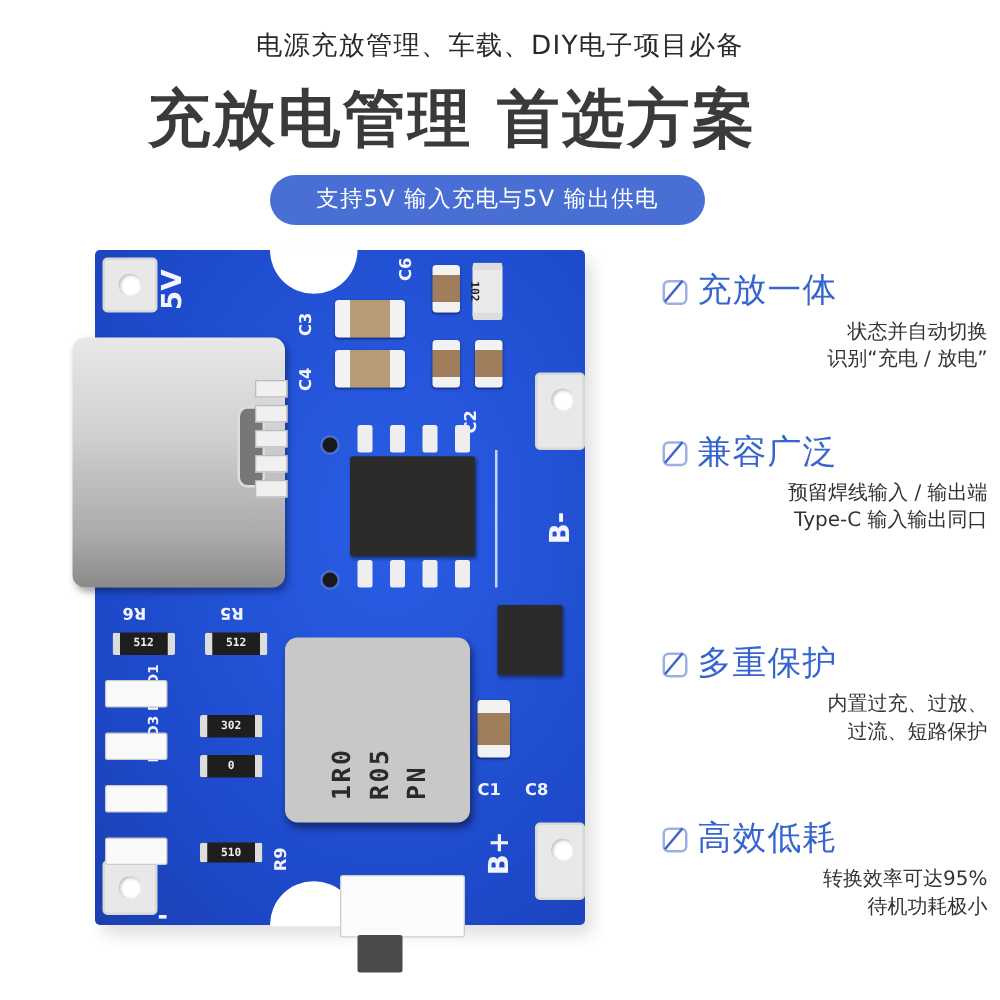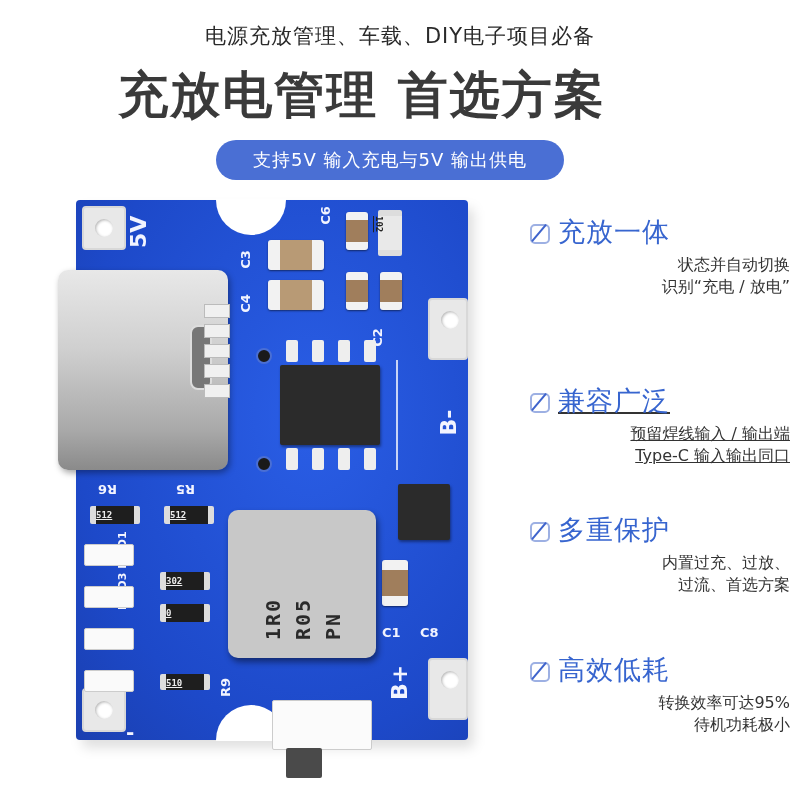--- a/index.html
+++ b/index.html
@@ -59,23 +59,22 @@
       box-shadow: 1px 2px 3px rgba(0,0,0,0.4);
     }
     .chip-leg { position: absolute; width: 12px; height: 22px; background: #eeeeee; border-radius: 2px; }
     .cap {
       position: absolute; background: linear-gradient(90deg, #f2f2f2 0 22%, #b89a75 22% 78%, #f2f2f2 78% 100%);
       border-radius: 3px; box-shadow: 0 1px 2px rgba(0,0,0,0.5);
     }
     .cap.v { background: linear-gradient(180deg, #f2f2f2 0 22%, #a07e5c 22% 78%, #f2f2f2 78% 100%); }
     .res {
       position: absolute; background: #1e1e1e; color: #eee; font-size: 9px; font-weight: bold;
-      border-left: 6px solid #ddd; border-right: 6px solid #ddd; border-radius: 2px;
+      text-align: center; border-left: 6px solid #ddd; border-right: 6px solid #ddd; border-radius: 2px;
       font-family: "DejaVu Sans Mono", monospace;
-      text-decoration: underline;
     }
     .led {
       position: absolute; width: 50px; height: 22px; background: #fafafa; border: 1px solid #ccc; border-radius: 2px;
     }
     .inductor {
       position: absolute; left: 152px; top: 310px; width: 148px; height: 148px;
       background: #c8c8c8; border-radius: 10px; box-shadow: 2px 4px 6px rgba(0,0,0,0.45);
     }
     .inductor-text {
       position: absolute; left: 30px; top: 20px; width: 90px; height: 110px;
@@ -200,36 +199,36 @@
 
 <div class="feature" style="top:214px;">
   <div class="feat-head">
     <span class="check-icon"></span>
     <span class="feat-title">充放一体</span>
   </div>
   <div class="feat-line">状态并自动切换</div>
   <div class="feat-line">识别“充电 / 放电”</div>
 </div>
 
-<div class="feature" style="top:383px;text-decoration:underline;">
+<div class="feature" style="top:343px;">
   <div class="feat-head">
     <span class="check-icon"></span>
     <span class="feat-title">兼容广泛</span>
   </div>
   <div class="feat-line">预留焊线输入 / 输出端</div>
   <div class="feat-line">Type-C 输入输出同口</div>
 </div>
 
 <div class="feature" style="top:512px;">
   <div class="feat-head">
     <span class="check-icon"></span>
     <span class="feat-title">多重保护</span>
   </div>
   <div class="feat-line">内置过充、过放、</div>
-  <div class="feat-line">过流、首选方案</div>
+  <div class="feat-line">过流、短路保护</div>
 </div>
 
 <div class="feature" style="top:652px;">
   <div class="feat-head">
     <span class="check-icon"></span>
     <span class="feat-title">高效低耗</span>
   </div>
   <div class="feat-line">转换效率可达95%</div>
   <div class="feat-line">待机功耗极小</div>
 </div>

